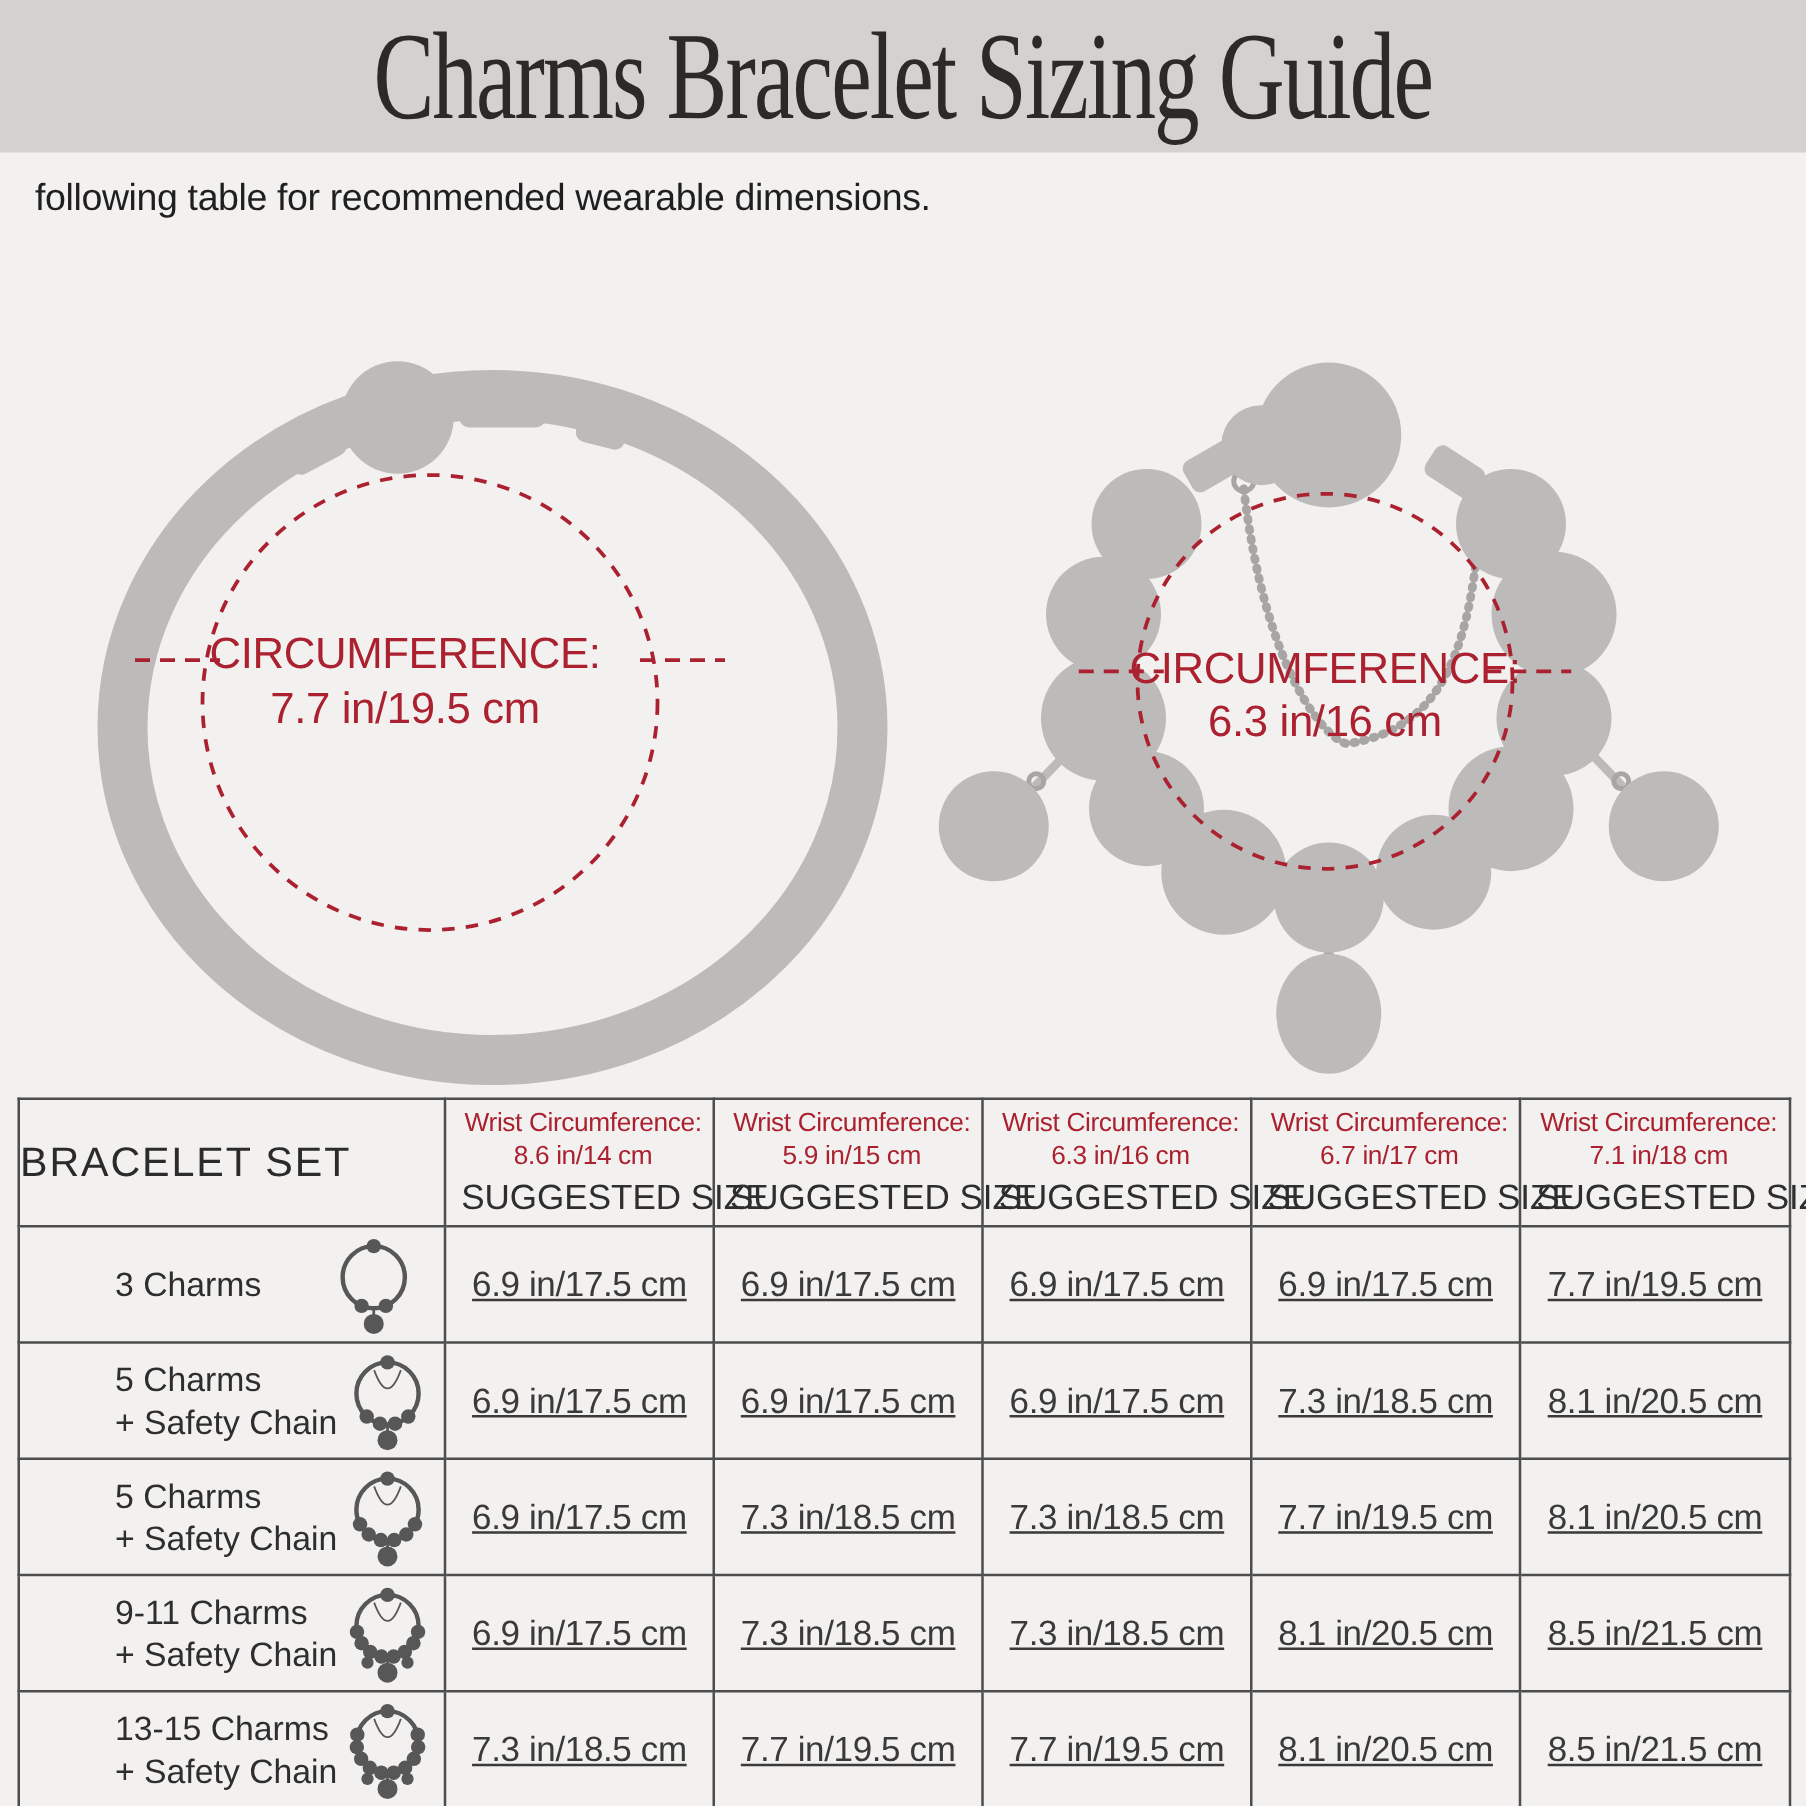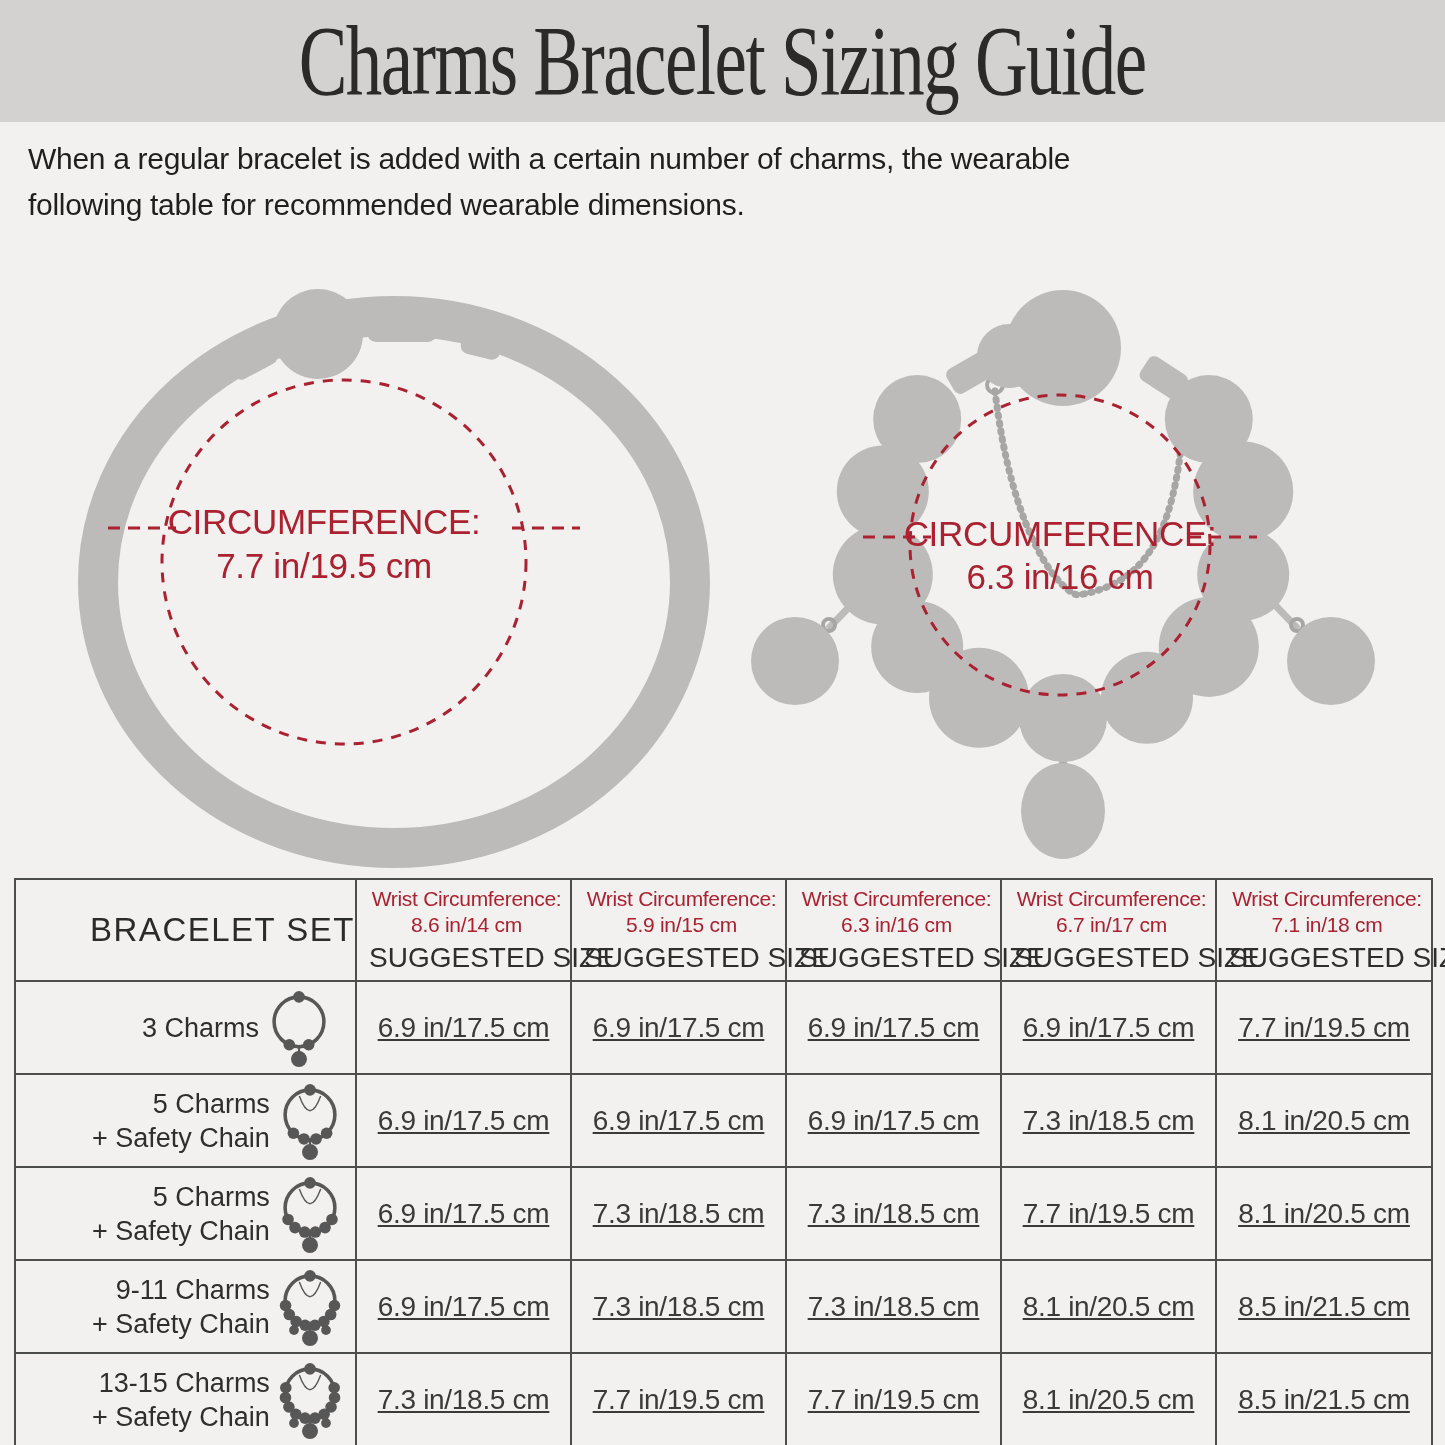--- a/index.html
+++ b/index.html
@@ -36,47 +36,46 @@
   .chain-line{fill:none;stroke:var(--chain);stroke-width:7;stroke-linecap:round;
               stroke-dasharray:1.5 6.5;}
   .chain-hook{fill:none;stroke:var(--chain);stroke-width:4;}
 
   
   table.size{position:absolute;left:14px;top:878px;width:1417px;border-collapse:collapse;
              table-layout:fixed;background:var(--bg);}
   table.size td,table.size th{border:2px solid var(--border);vertical-align:middle;}
   tr.head{height:99px;}
   tr.body{height:93px;}
-  th.set-h{font-size:33px;font-weight:normal;letter-spacing:1.5px;color:#2b2b2b;text-align:right;}
+  th.set-h{font-size:33px;font-weight:normal;letter-spacing:1.5px;color:#2b2b2b;text-align:left;}
   th.col-h{text-align:center;padding:6px 6px 6px 12px;font-weight:normal;}
   .col-h .r{display:block;color:var(--red);font-size:21px;line-height:26px;
             letter-spacing:-0.3px;white-space:nowrap;}
   .col-h .s{display:block;color:#2e2e2e;font-size:28px;line-height:33px;margin-top:3px;
             white-space:nowrap;}
   td.val{text-align:center;font-size:28px;color:var(--cellink);letter-spacing:-0.3px;text-decoration:underline;}
   td.set-c{padding:0;}
-  .setwrap{display:flex;align-items:center;height:100%;padding-left:76px;text-align:right;}
+  .setwrap{display:flex;align-items:center;height:100%;padding-left:76px;}
   .lbl{flex:1 1 auto;font-size:27px;line-height:34px;color:#2e2e2e;}
   .lbl-line{display:block;white-space:nowrap;}
   .lbl-line:empty{display:none;}
   .set-icon{width:80px;height:84px;flex:0 0 auto;margin-right:16px;}
   .ic-ring{fill:none;stroke:var(--icon);stroke-width:4;}
   .ic-bead{fill:var(--icon);}
   .ic-chain{fill:none;stroke:var(--icon);stroke-width:1.6;}
   .ic-con{stroke:var(--icon);stroke-width:2.5;}
 </style>
 </head>
 <body>
 
 <div class="band">
   <div class="title">Charms Bracelet Sizing Guide</div>
 </div>
 
 <div class="intro">
-  <span class="intro-line">When a regular bracelet is added with a certain number of charms, the wearable</span>
   <span class="intro-line">following table for recommended wearable dimensions.</span>
 </div>
 
 <svg class="diagram plain" viewBox="0 0 650 592">
   <ellipse class="sil-stroke" cx="322" cy="300" rx="296" ry="266" stroke-width="40"></ellipse>
   <rect class="sil" x="295" y="24" width="70" height="36" rx="9"></rect>
   <rect class="sil" x="156" y="61" width="48" height="30" rx="8" transform="rotate(-28 180 76)"></rect>
   <rect class="sil" x="390" y="45" width="40" height="30" rx="8" transform="rotate(14 410 60)"></rect>
   <circle class="sil" cx="246" cy="52" r="45"></circle>
   <circle class="red-dash" cx="272" cy="280" r="182"></circle>

